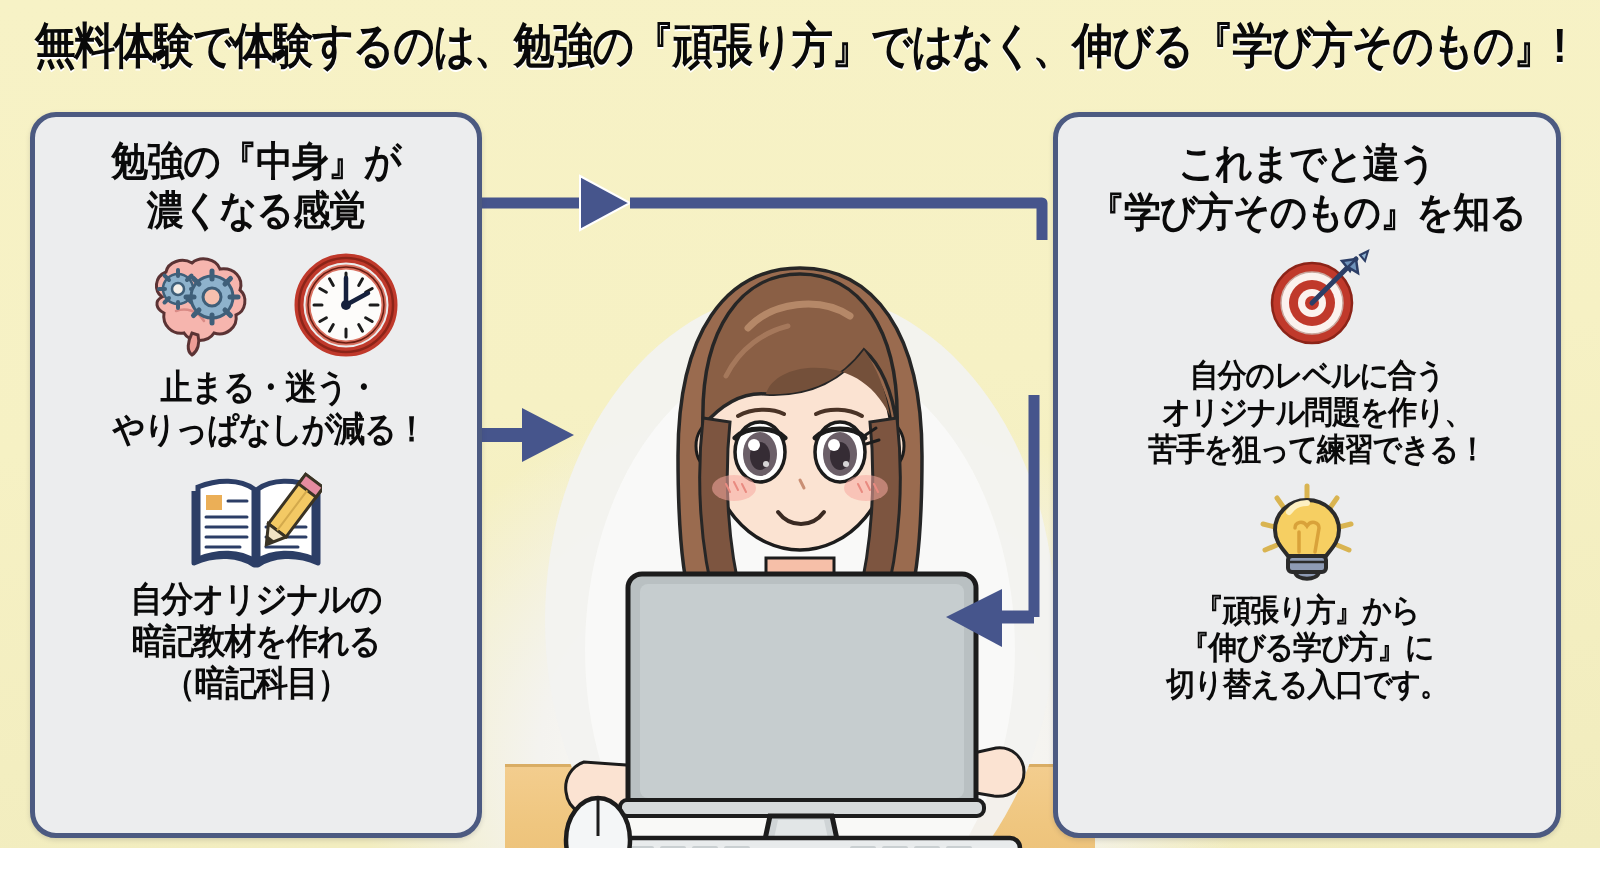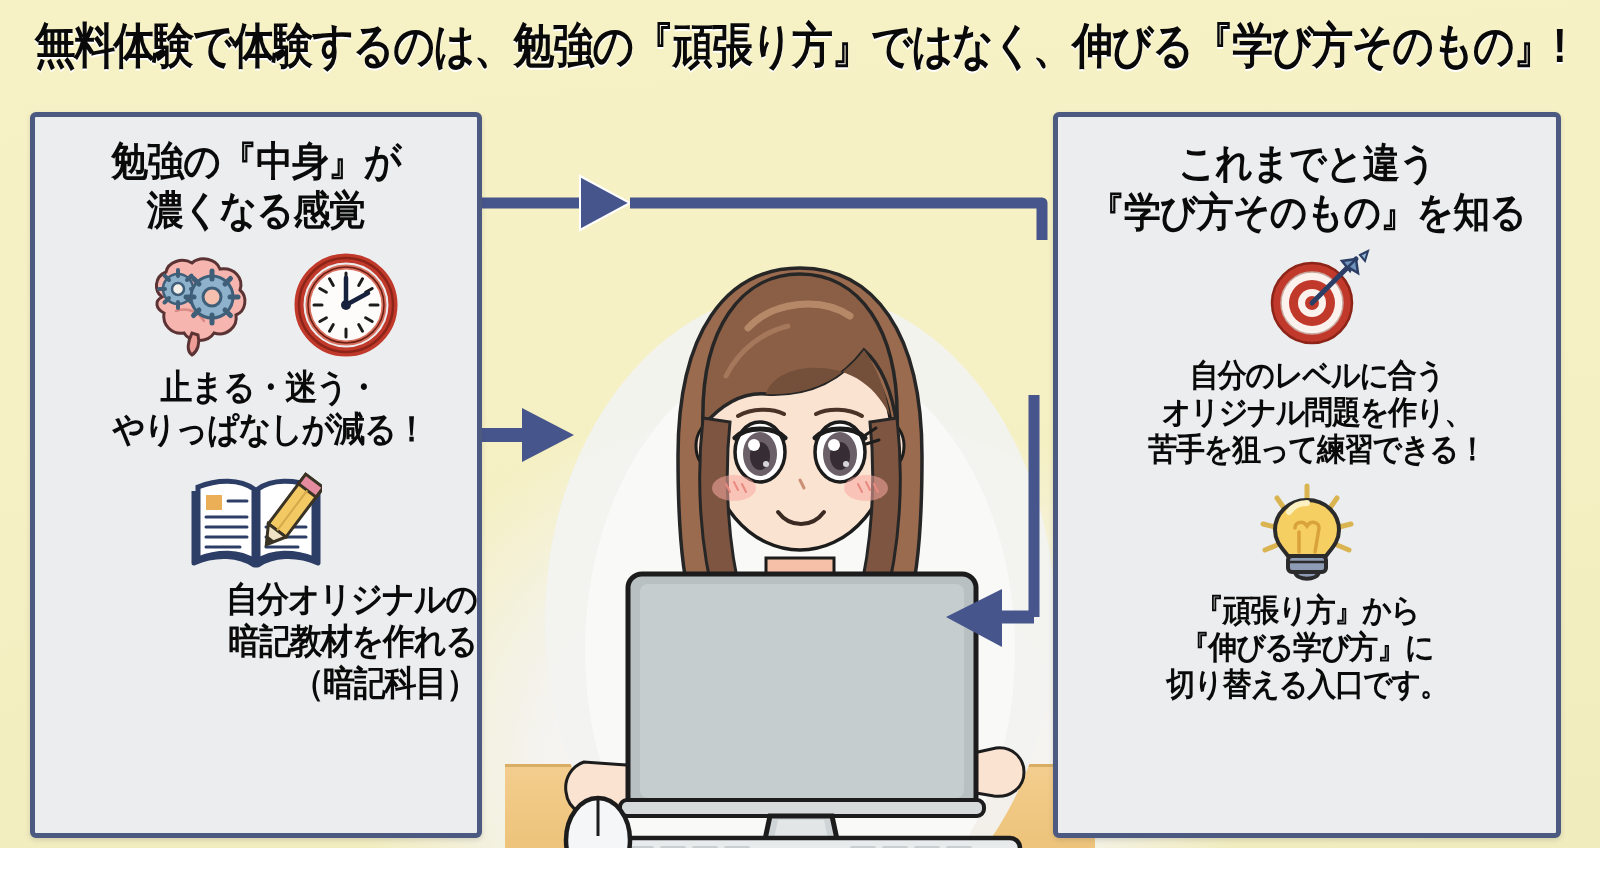--- a/index.html
+++ b/index.html
@@ -24,21 +24,21 @@
     white-space: nowrap;
     transform: scaleY(1.18); transform-origin: top center;
     text-shadow: 0 1px 0 #fff;
   }
 
   
   .panel {
     position: absolute;
     background: #ecedee;
     border: 5px solid #4c5a81;
-    border-radius: 6px;
+    border-radius: 26px;
     box-shadow: 0 2px 5px rgba(60,60,80,.18);
     font-family: Liberation Serif, serif;
   }
   #panel-left  { left: 30px;   top: 112px; width: 452px; height: 726px; }
   #panel-right { left: 1053px; top: 112px; width: 508px; height: 726px; }
 
   .panel-title {
     text-align: center; font-weight: 900; color: #0a0a0a;
     line-height: 1.22; letter-spacing: -1px;
     transform: scaleY(1.1);
@@ -276,21 +276,21 @@
           <path d="M52 52 L74 40" stroke="#16213d" stroke-width="4.5" stroke-linecap="round"></path>
           <circle cx="52" cy="52" r="5" fill="#16213d"></circle>
         </svg>
       </div>
       <div class="block-text" style="margin-top:14px;">
         <div>止まる・迷う・</div>
         <div>やりっぱなしが減る！</div>
       </div>
     </div>
 
-    <div class="block" style="margin-top:22px;text-align:right;">
+    <div class="block" style="margin-top:22px;">
       <div class="icon-row">
         <svg width="132" height="104" viewBox="0 0 132 104">
           <path d="M8 18 C28 10 50 10 64 20 L64 92 C50 82 28 82 8 90 Z" fill="#ffffff" stroke="#2c3e66" stroke-width="5"></path>
           <path d="M124 18 C104 10 82 10 68 20 L68 92 C82 82 104 82 124 90 Z" fill="#ffffff" stroke="#2c3e66" stroke-width="5"></path>
           <path d="M4 22 L4 94 C26 84 50 86 64 96 L68 96 C82 86 106 84 128 94 L128 22" fill="none" stroke="#2c3e66" stroke-width="5" stroke-linejoin="round"></path>
           <rect x="16" y="26" width="16" height="15" fill="#e8a13a" opacity=".85"></rect>
           <g stroke="#2c3e66" stroke-width="3" stroke-linecap="round">
             <path d="M38 32 L57 32"></path>
               <path d="M16 48 L57 48"></path>
               <path d="M16 58 L57 58"></path>

